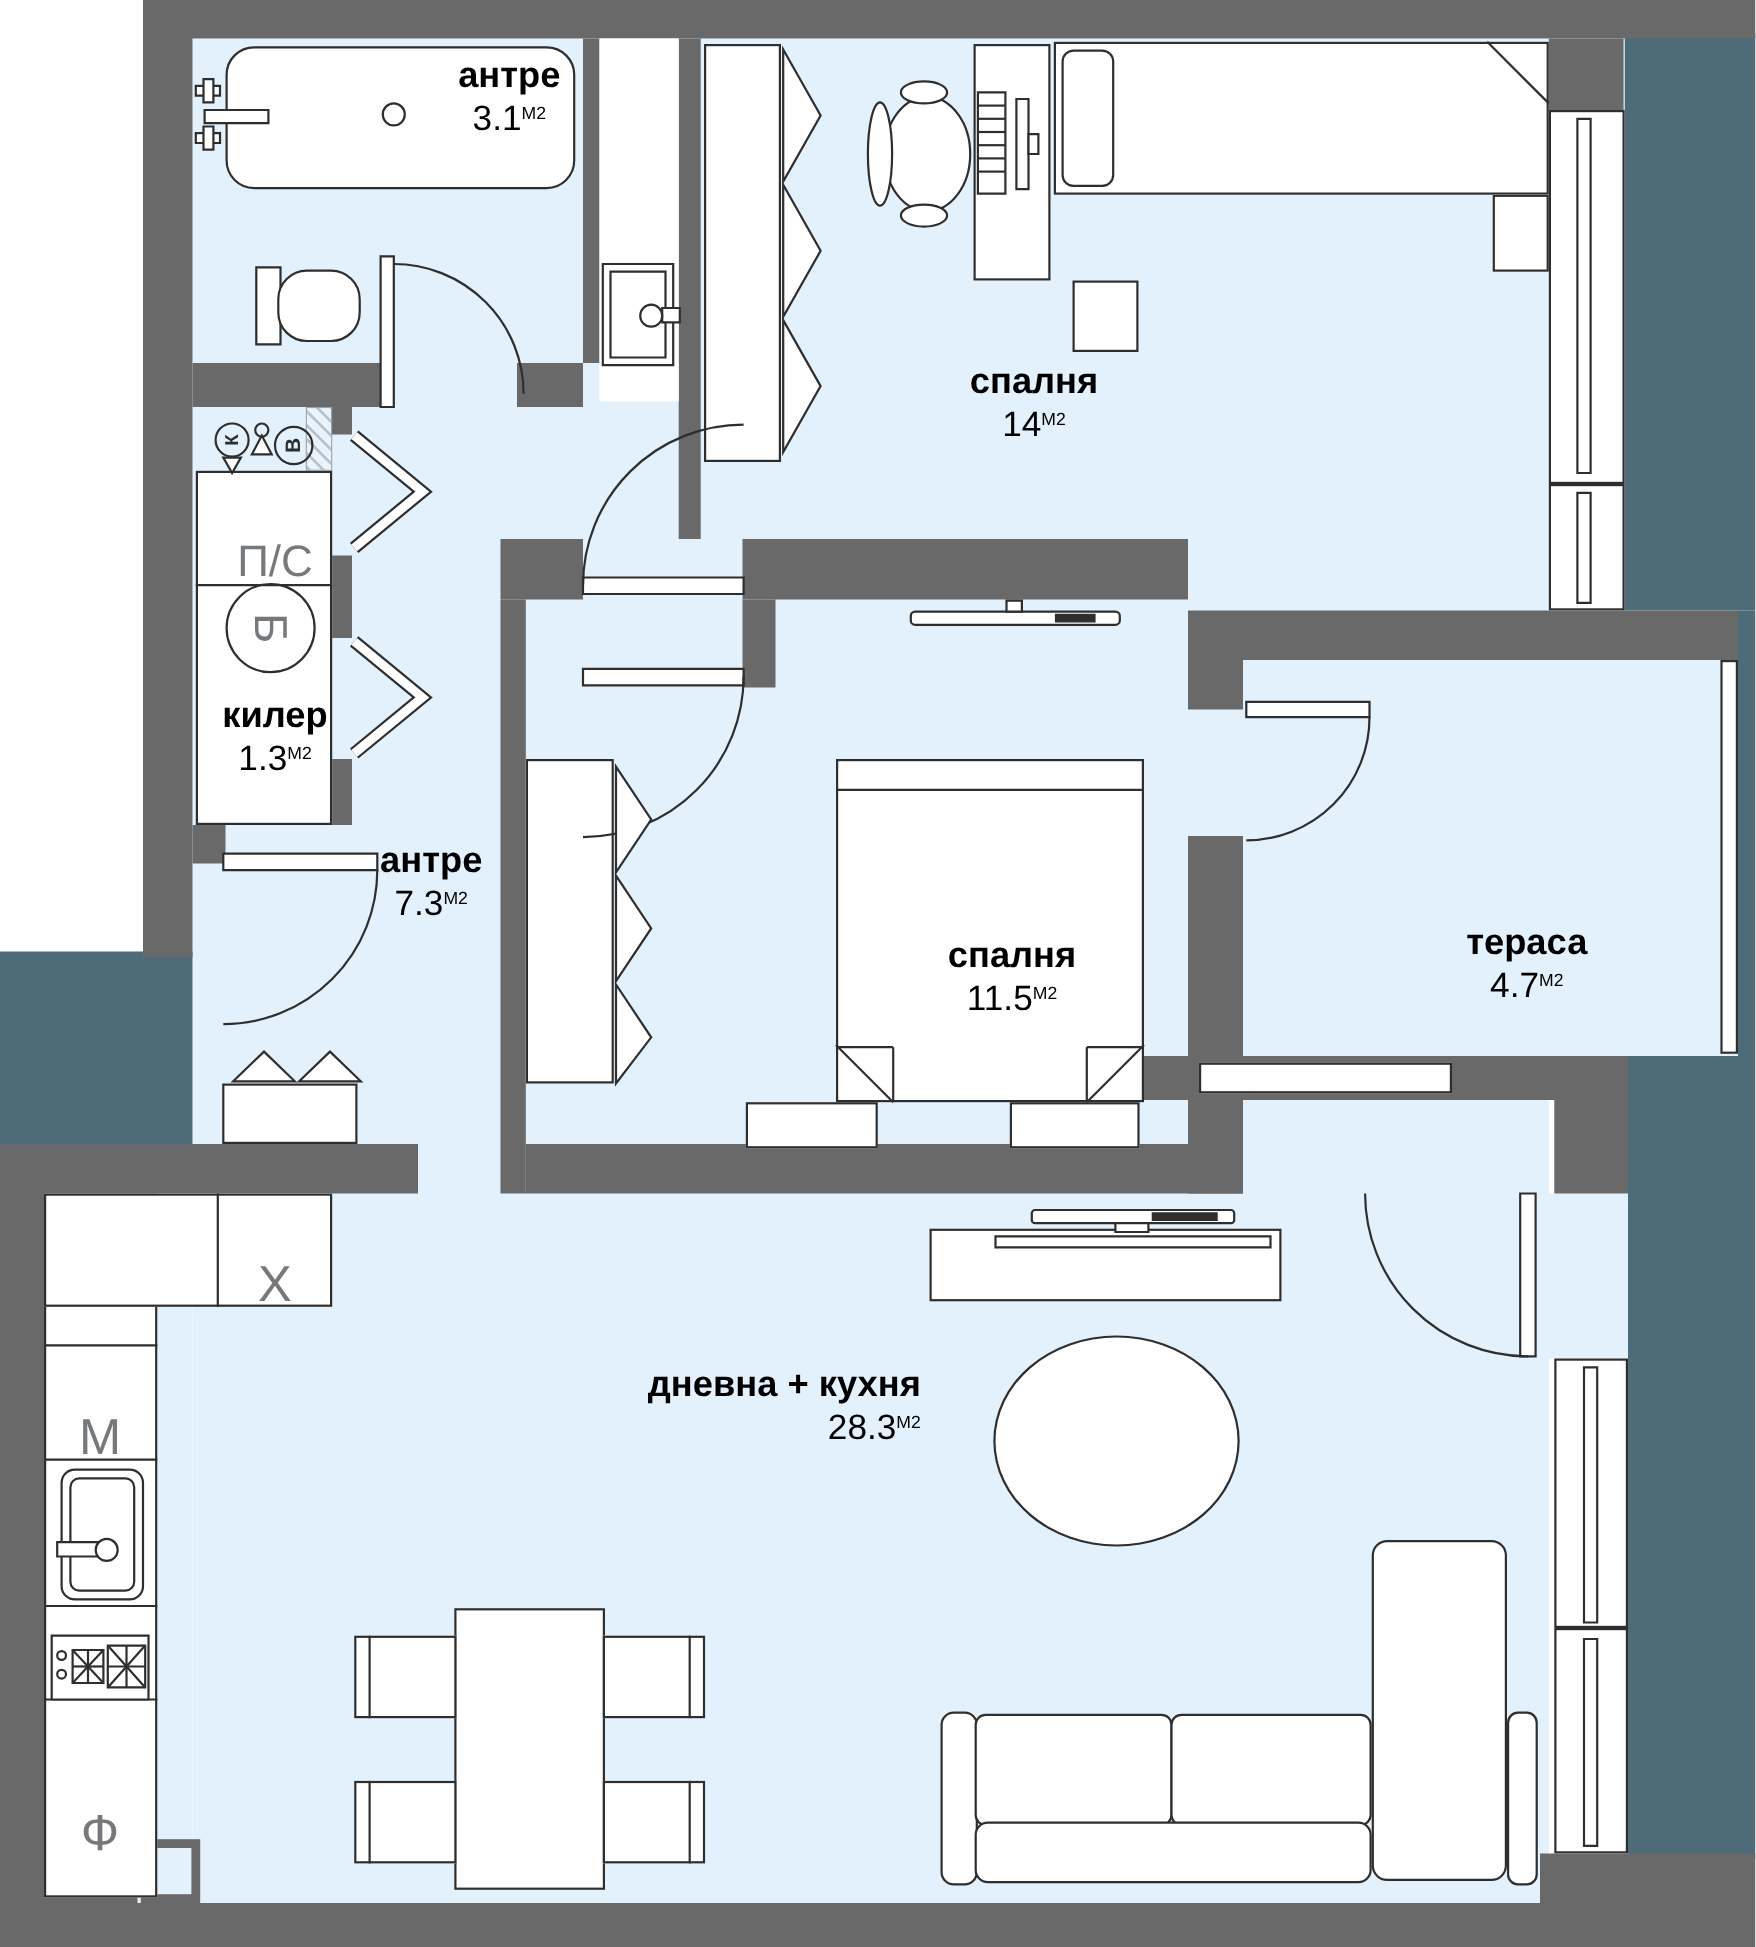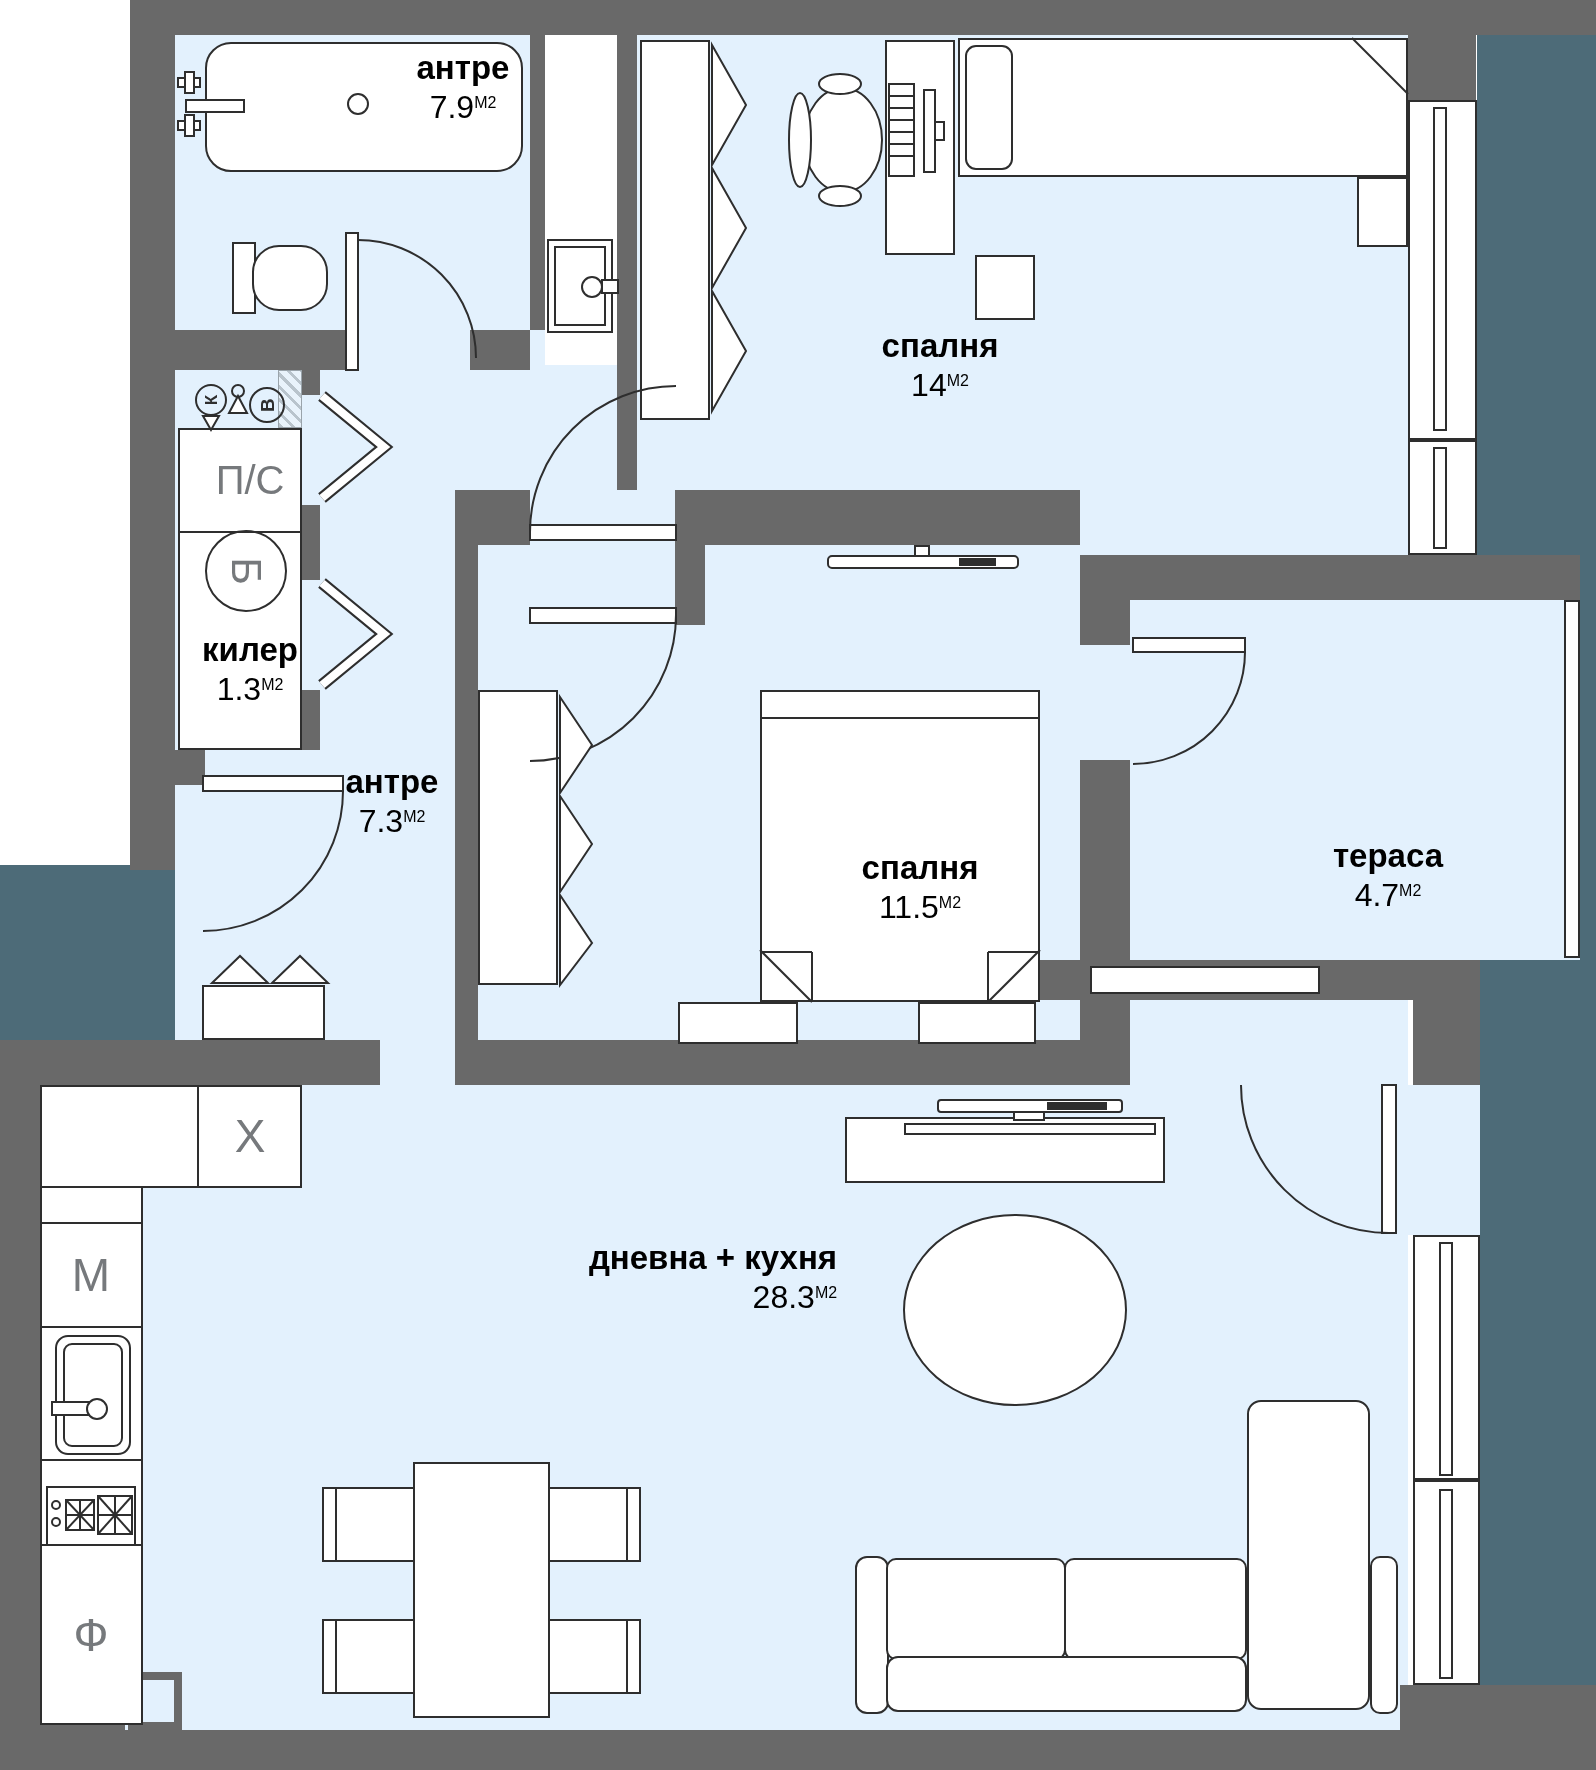--- a/index.html
+++ b/index.html
@@ -8,21 +8,21 @@
   .abs{position:absolute;}
   .wall{position:absolute;background:var(--wall,#696969);}
   .floor{position:absolute;background:var(--floor,#e3f1fd);}
   .ext{position:absolute;background:var(--exterior,#4d6b78);}
   .furn{position:absolute;background:#fff;border:2px solid var(--line,#2e2e2e);box-sizing:border-box;}
   .room-label{position:absolute;transform:translateX(-50%);text-align:center;
               font-size:33px;font-weight:700;color:#000;line-height:1.2;white-space:nowrap;}
   .room-area{font-weight:400;font-size:32px;}
   .room-area sup{font-size:16px;position:relative;top:2px;vertical-align:super;}
   .glyph{position:absolute;color:var(--accent_letter,#76797c);font-weight:400;
-         transform:translate(-50%,-50%);white-space:nowrap;}
+         transform:translate(-50%,-50%);white-space:nowrap;margin-top:31px;}
   .hatch{position:absolute;background:repeating-linear-gradient(45deg,#b9c4cc 0 3px,#e9f3fb 3px 9px);
          border:1px solid #9aa4ab;box-sizing:border-box;}
   svg{position:absolute;left:0;top:0;}
   svg *{vector-effect:non-scaling-stroke;}
 </style>
 </head>
 <body>
 
 <div id="plan">
 
@@ -282,21 +282,21 @@
     <text x="246" y="571" font-size="42" fill="#76797c" text-anchor="middle" dominant-baseline="central" transform="rotate(90 246 571)">Б</text>
   </svg>
 
   <div class="glyph" style="left:250px;top:480px;font-size:40px;">П/С</div>
   <div class="glyph" style="left:250px;top:1136px;font-size:46px;">Х</div>
   <div class="glyph" style="left:91px;top:1275px;font-size:46px;">М</div>
   <div class="glyph" style="left:91px;top:1635px;font-size:46px;">Ф</div>
 
   <div class="room-label" style="left:463px;top:48px;">
     <div>антре</div>
-    <div class="room-area"><span>7.9</span><sup>М2</sup></div>
+    <div class="room-area"><span>3.1</span><sup>М2</sup></div>
   </div>
   <div class="room-label" style="left:940px;top:326px;">
     <div>спалня</div>
     <div class="room-area"><span>14</span><sup>М2</sup></div>
   </div>
   <div class="room-label" style="left:250px;top:630px;">
     <div>килер</div>
     <div class="room-area"><span>1.3</span><sup>М2</sup></div>
   </div>
   <div class="room-label" style="left:392px;top:762px;">

